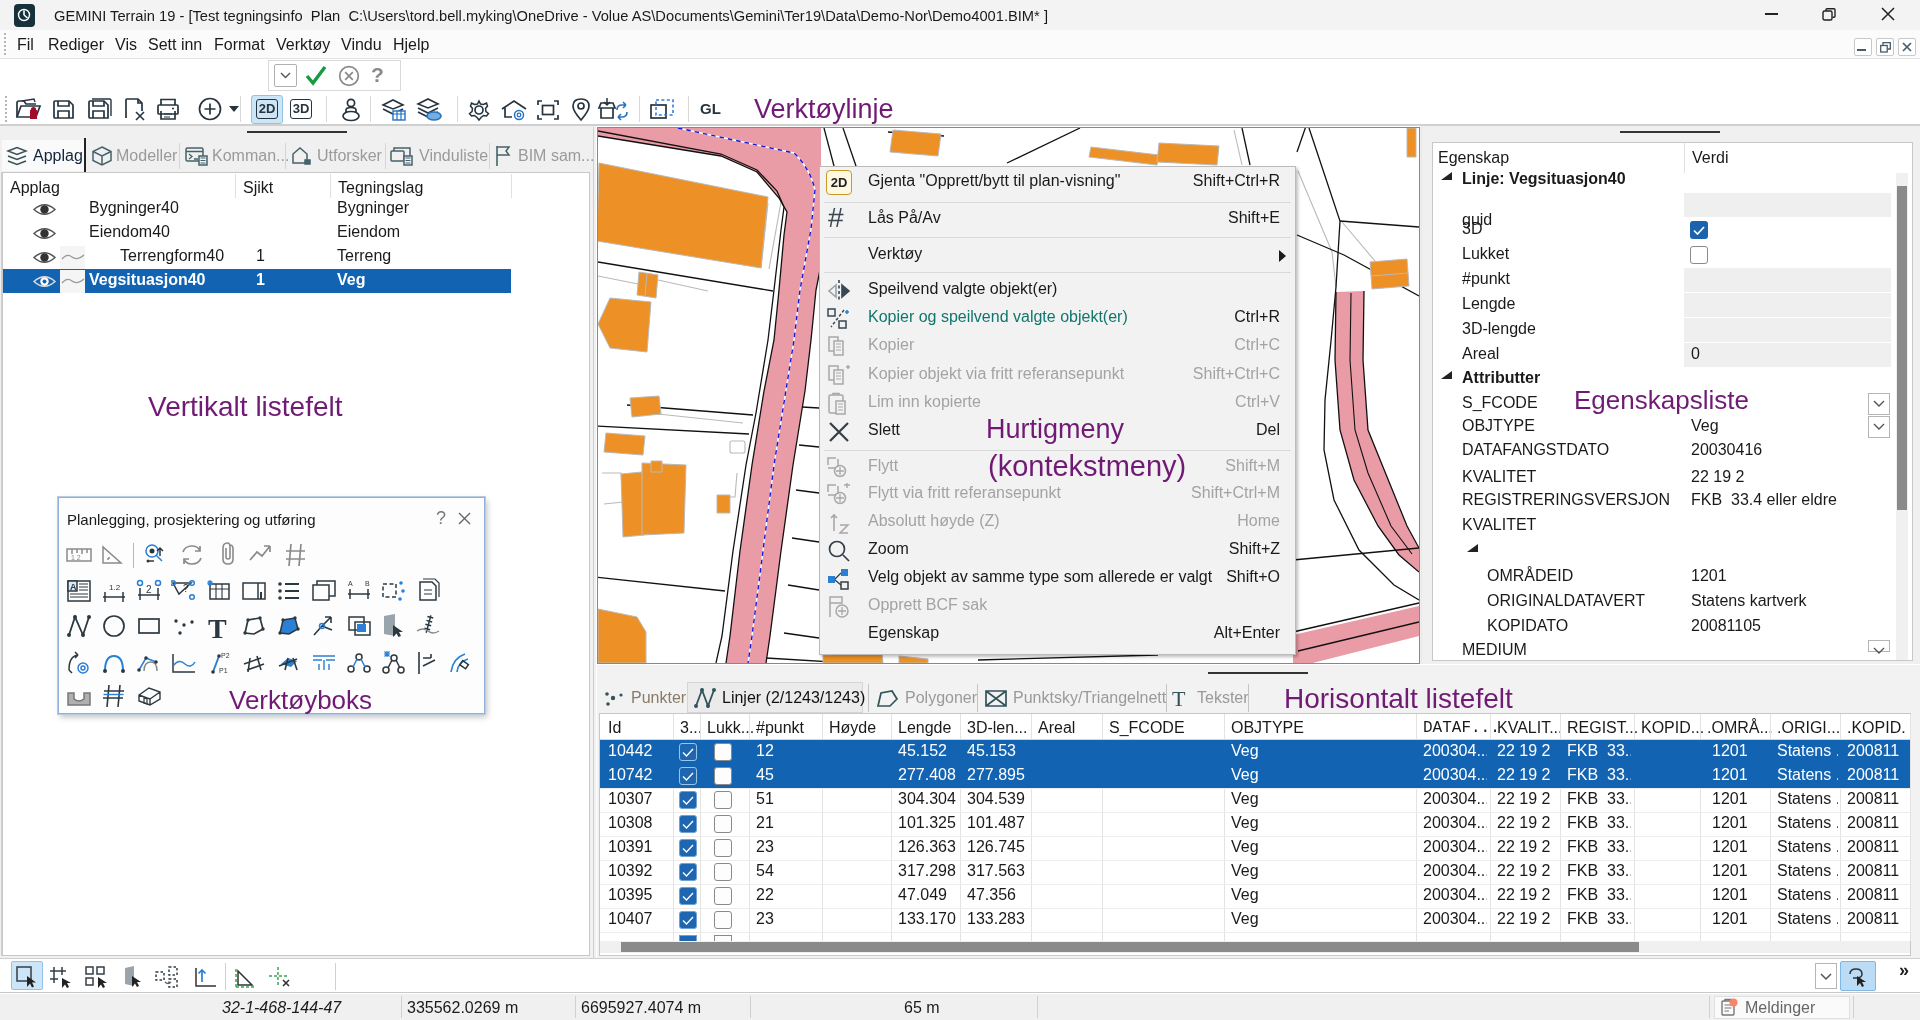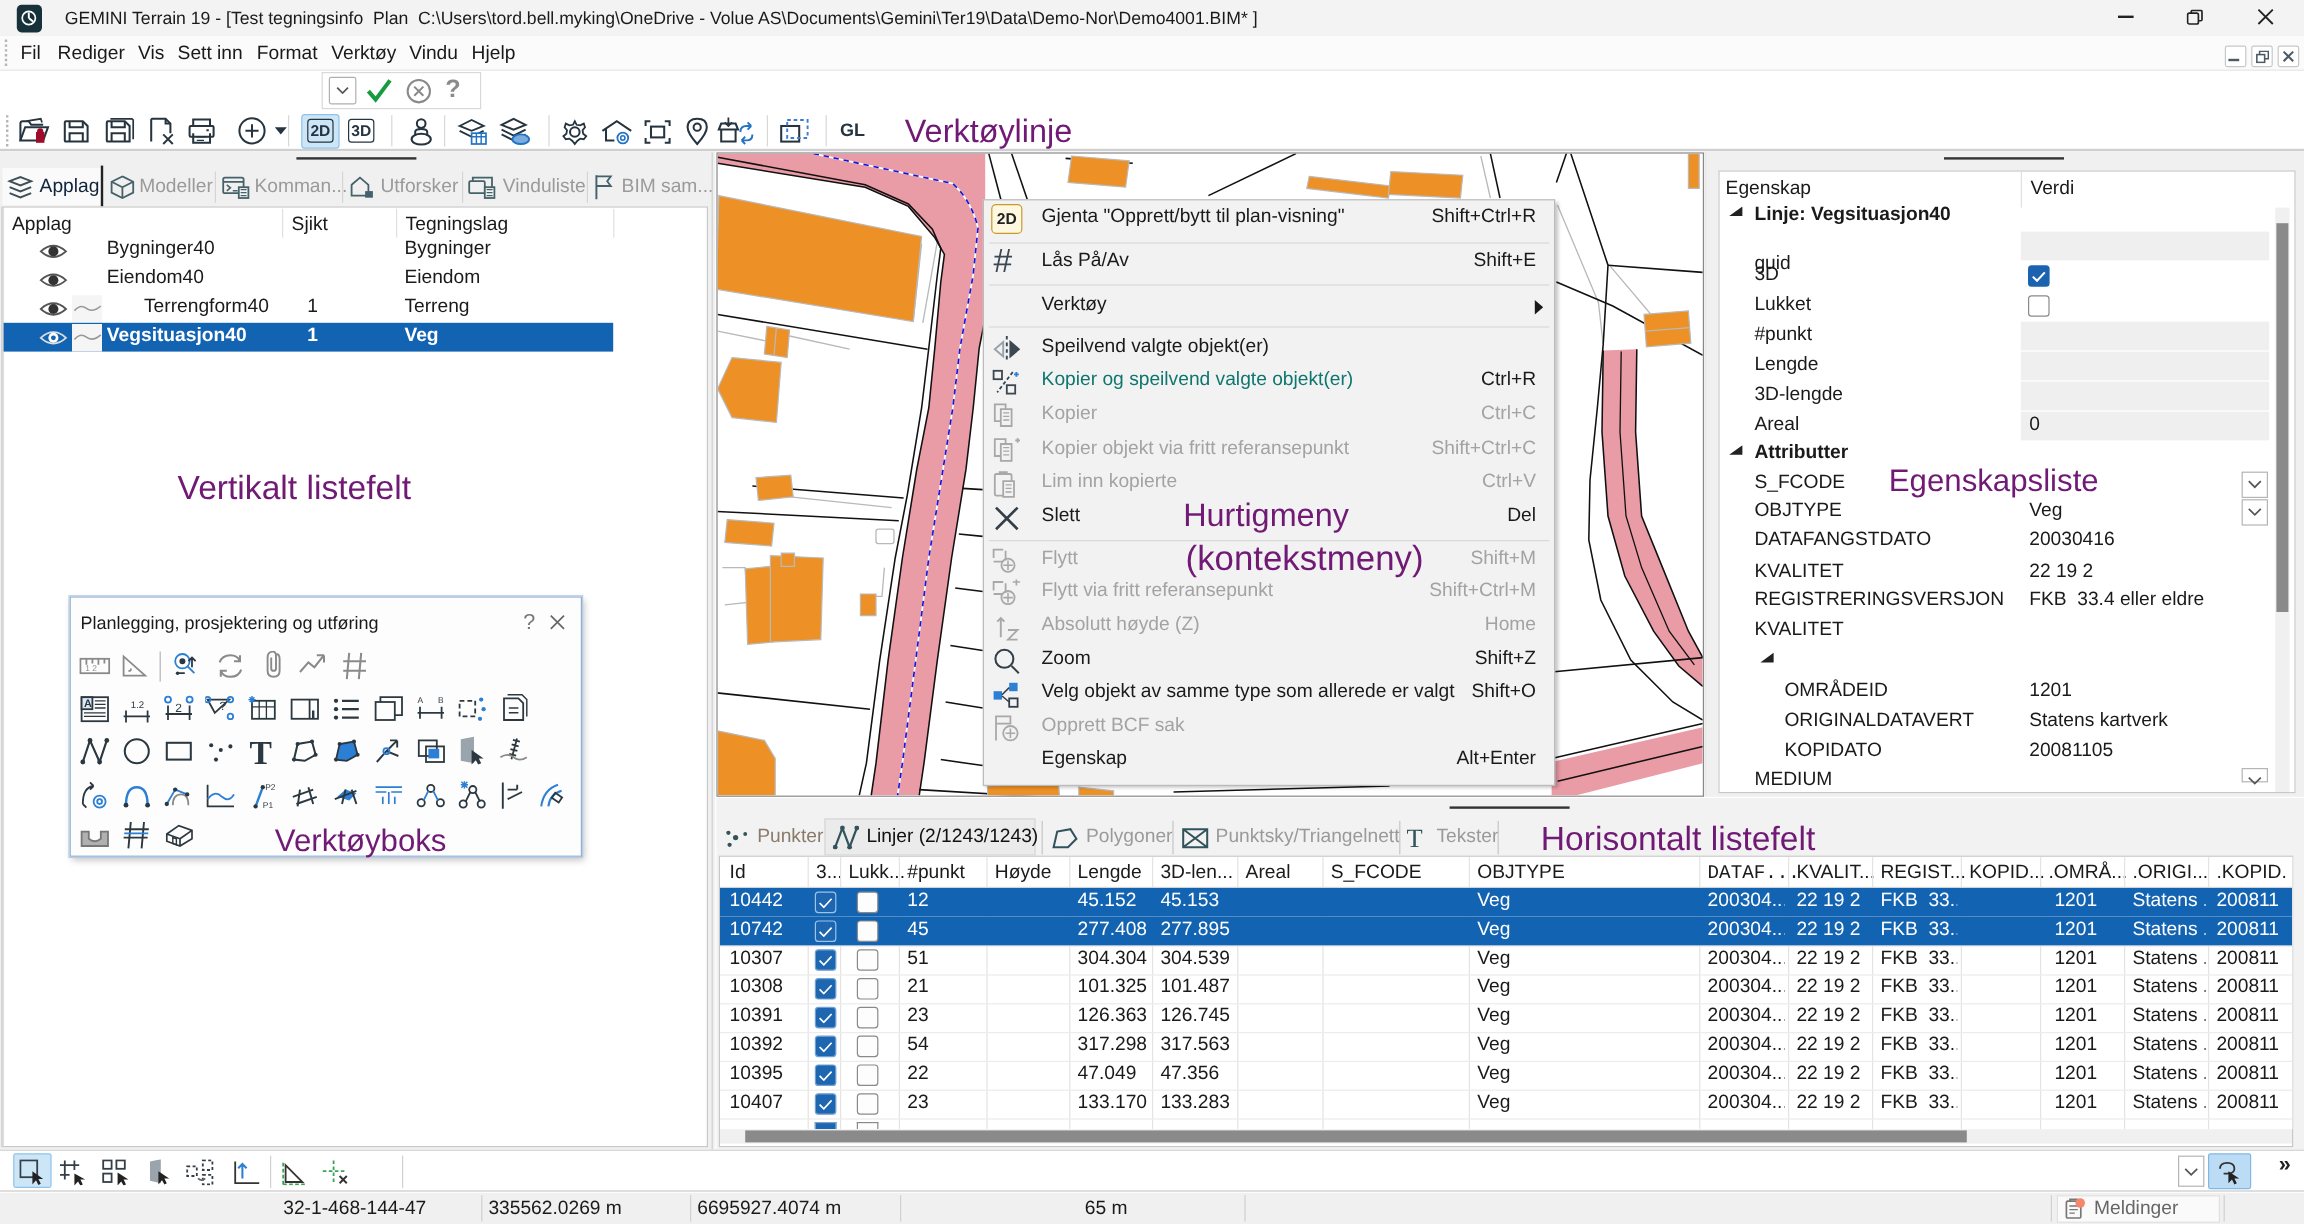--- a/index.html
+++ b/index.html
@@ -788,21 +788,21 @@
     <path d="M10 1 L10 19 M1 10 L19 10" stroke="#3aa353" stroke-dasharray="3 2"></path>
     <path d="M15 14 L21 20 M21 14 L15 20" stroke="#333" stroke-width="1.6"></path>
   </svg>
 <div class="abs" style="left:335px;top:963px;width:1px;height:27px;background:#d0d0d0;"></div>
 
 <div class="abs" style="left:593px;top:127px;width:1px;height:831px;background:#d0d0d0;"></div>
 <div class="abs" style="left:1px;top:172px;width:1px;height:784px;background:#cfcfcf;"></div>
 <div class="abs" style="left:1421px;top:127px;width:1px;height:537px;background:#e8e8e8;"></div>
 
 <div class="abs" style="left:0;top:994px;width:1920px;height:26px;background:#f0f0f0;" id="statusbar"></div>
-<div class="abs" style="left:236px;top:999px;font-size:16px;">32-1-468-144-47</div>
+<div class="abs" style="left:222px;top:999px;font-size:16px;font-style:italic;">32-1-468-144-47</div>
 <div class="abs" style="left:407px;top:999px;font-size:16px;">335562.0269 m</div>
 <div class="abs" style="left:581px;top:999px;font-size:16px;">6695927.4074 m</div>
 <div class="abs" style="left:904px;top:999px;font-size:16px;">65 m</div>
 <div class="abs" style="left:401px;top:996px;width:1px;height:22px;background:#d0d0d0;"></div>
 <div class="abs" style="left:575px;top:996px;width:1px;height:22px;background:#d0d0d0;"></div>
 <div class="abs" style="left:750px;top:996px;width:1px;height:22px;background:#d0d0d0;"></div>
 <div class="abs" style="left:1037px;top:996px;width:1px;height:22px;background:#d0d0d0;"></div>
 <div class="abs" style="left:1709px;top:996px;width:1px;height:22px;background:#d0d0d0;"></div>
 <div class="abs" style="left:1853px;top:996px;width:1px;height:22px;background:#d0d0d0;"></div>
 <div class="abs" style="left:1714px;top:996px;width:136px;height:23px;background:#fafafa;border:1px solid #e0e0e0;"></div>

